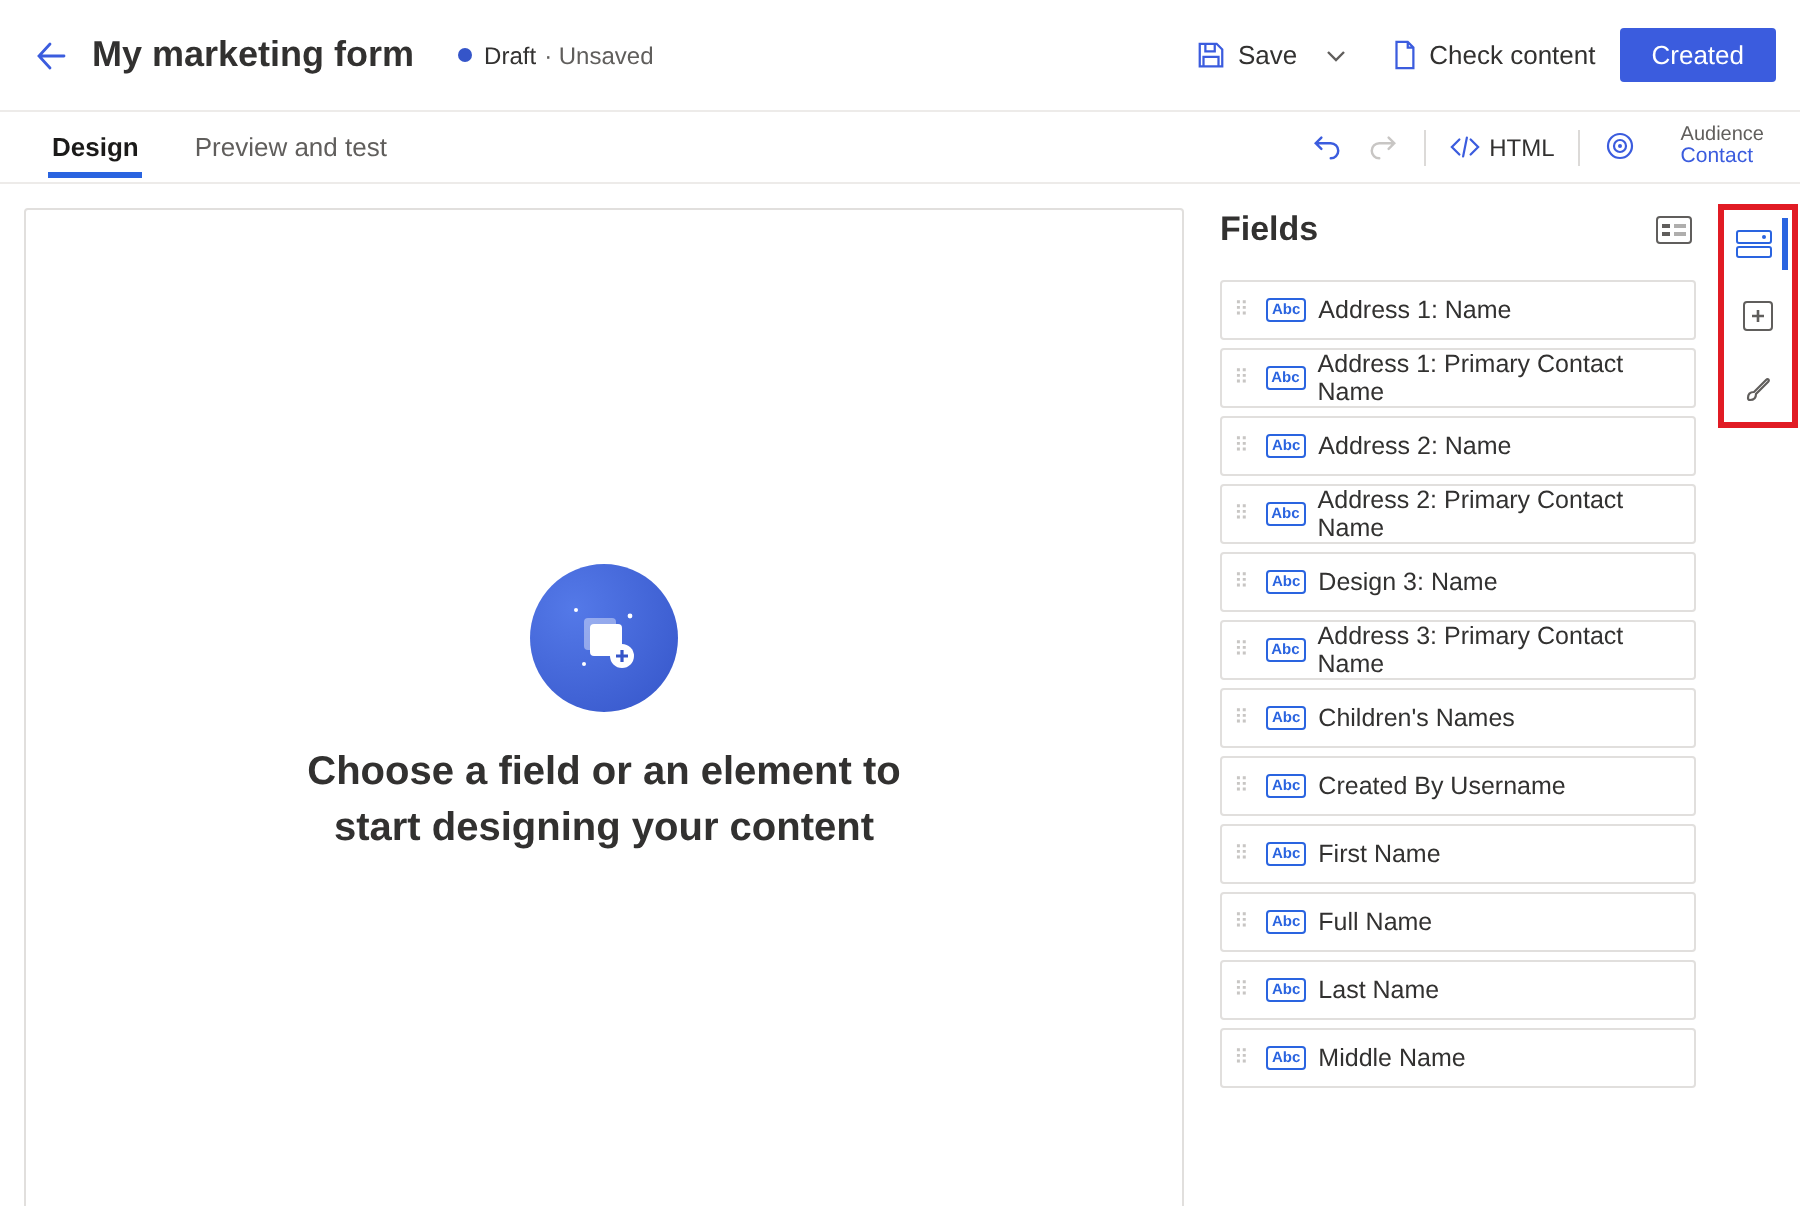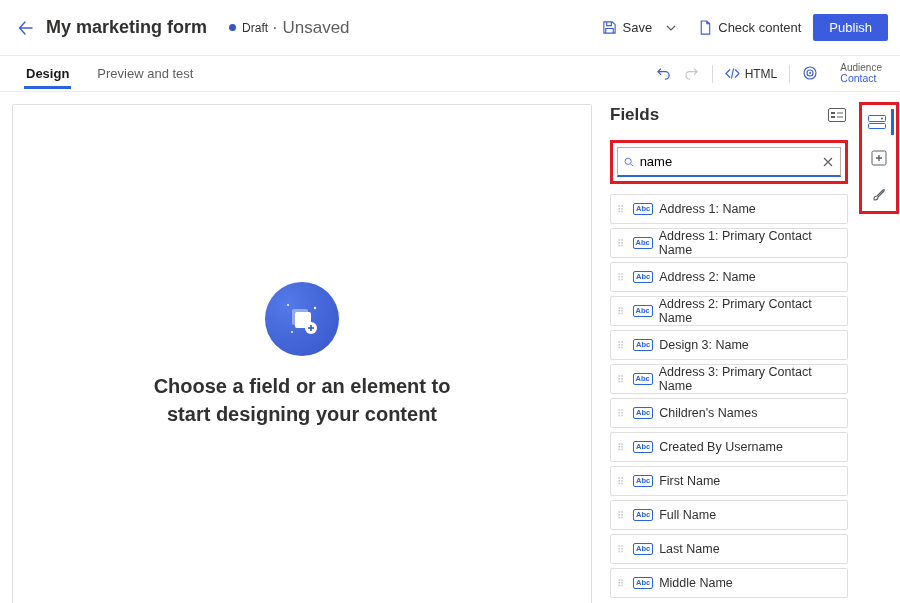--- a/index.html
+++ b/index.html
@@ -31,21 +31,21 @@
     margin-right: 22px;
   }
   .status-dot {
     display: inline-block;
     width: 7px; height: 7px;
     border-radius: 50%;
     background: #3555c9;
     margin-right: 6px;
   }
   .status-text { font-size: 12px; }
-  .status-unsaved { color: #605e5c; font-size: 17px; }
+  .status-unsaved { color: #605e5c; font-size: 12px; }
   .header-spacer { flex: 1; }
   .cmd-btn {
     display: flex; align-items: center;
     padding: 4px 8px;
     height: 28px;
     font-size: 13px;
     cursor: pointer;
     gap: 6px;
   }
   .cmd-icon { display:flex; align-items:center; justify-content:center; }
@@ -267,21 +267,21 @@
   <div class="cmd-btn">
     <span class="cmd-icon">
       <svg width="14" height="15" viewBox="0 0 14 16">
           <path d="M3 1h6l3 3v11H3V1zM9 1v3h3" stroke="#3b5cde" stroke-width="1.2" fill="none"></path>
         </svg>
     </span>
     <span>Check content</span>
   </div>
 
   <div class="publish-btn">
-    <span>Publish</span>
+    <span>Created</span>
   </div>
 </div>
 
 <div class="subbar">
   <div class="tab active">Design</div>
   <div class="tab">Preview and test</div>
 
   <div class="subbar-spacer"></div>
 
   <div class="tool-icon">
@@ -345,34 +345,20 @@
         <svg width="18" height="14" viewBox="0 0 18 14">
             <rect x="0.5" y="0.5" width="17" height="13" rx="1.5" stroke="#605e5c" fill="none"></rect>
             <rect x="3" y="4" width="4" height="2" fill="#605e5c"></rect>
             <rect x="3" y="8" width="4" height="2" fill="#605e5c"></rect>
             <rect x="9" y="4" width="6" height="2" fill="#605e5c" opacity="0.5"></rect>
             <rect x="9" y="8" width="6" height="2" fill="#605e5c" opacity="0.5"></rect>
           </svg>
       </div>
     </div>
 
-    <div class="search-wrap">
-      <div class="search-box">
-        <svg width="14" height="14" viewBox="0 0 14 14">
-            <circle cx="6" cy="6" r="4.5" stroke="#3b5cde" stroke-width="1.2" fill="none"></circle>
-            <path d="M10 10l3 3" stroke="#3b5cde" stroke-width="1.2"></path>
-          </svg>
-        <input type="text" value="name" style="">
-        <div class="clear-x">
-          <svg width="10" height="10" viewBox="0 0 10 10">
-              <path d="M1 1l8 8M9 1l-8 8" stroke="#605e5c" stroke-width="1.2"></path>
-            </svg>
-        </div>
-      </div>
-    </div>
 
     <div class="field-list">
 
     <div class="field-item">
           <span class="grip">⠿</span>
           <span class="ftype">Abc</span>
           <span>Address 1: Name</span>
         </div>
         <div class="field-item">
           <span class="grip">⠿</span>

